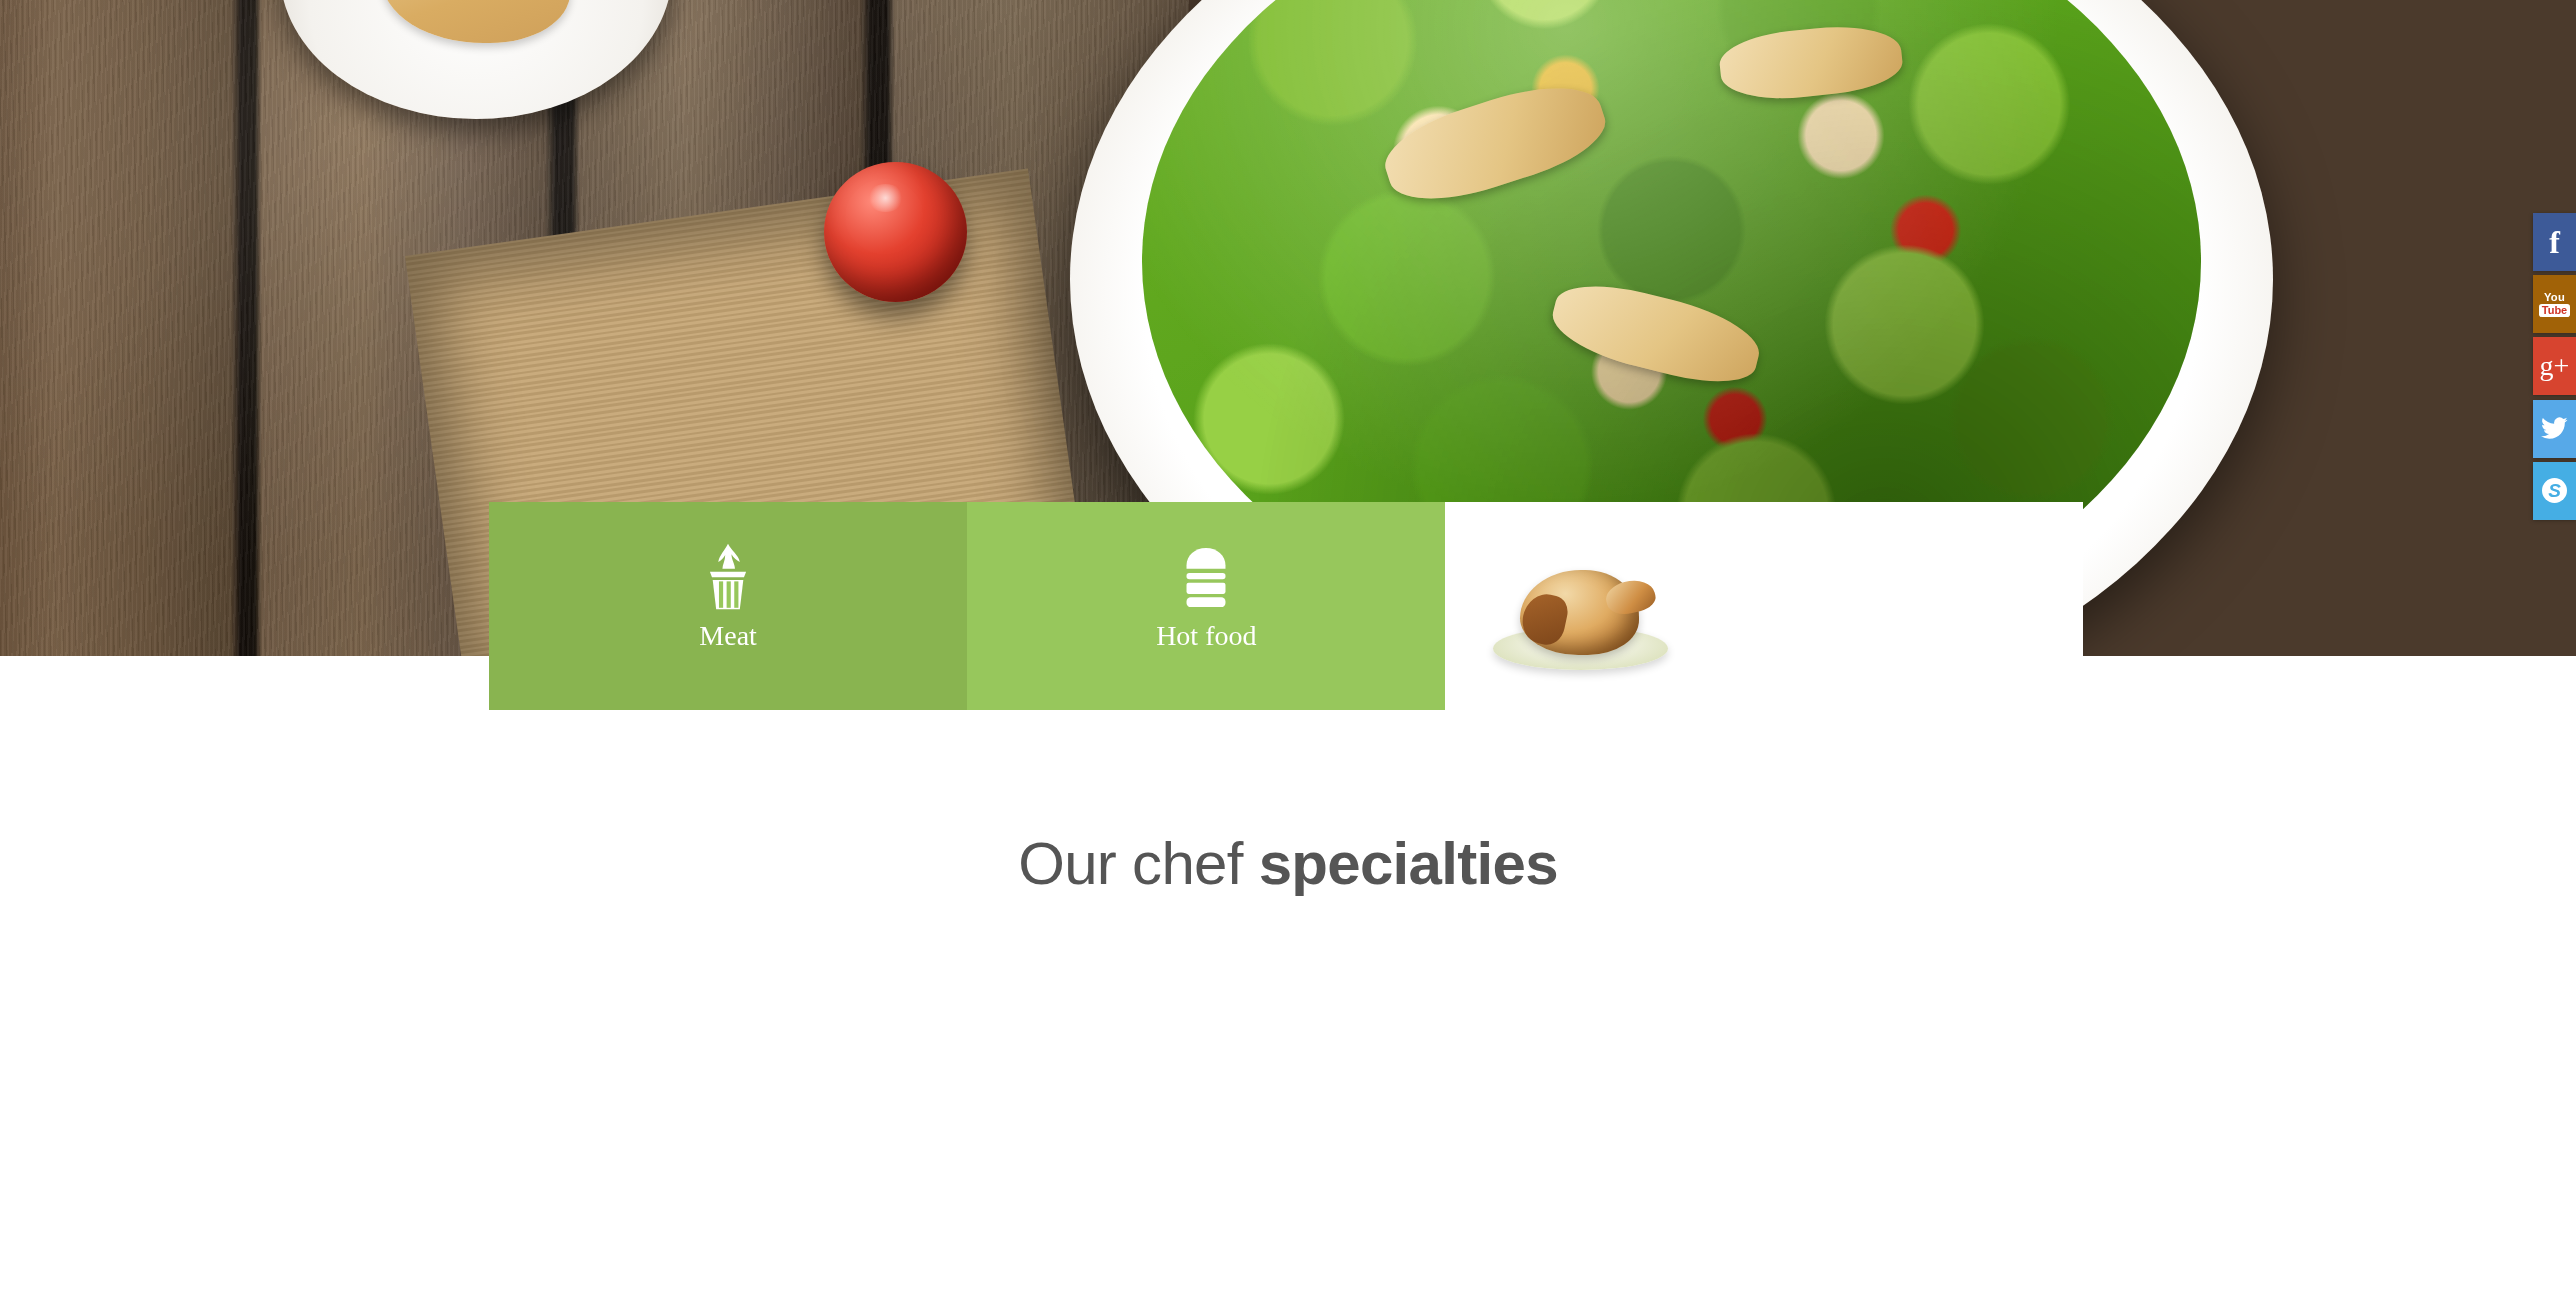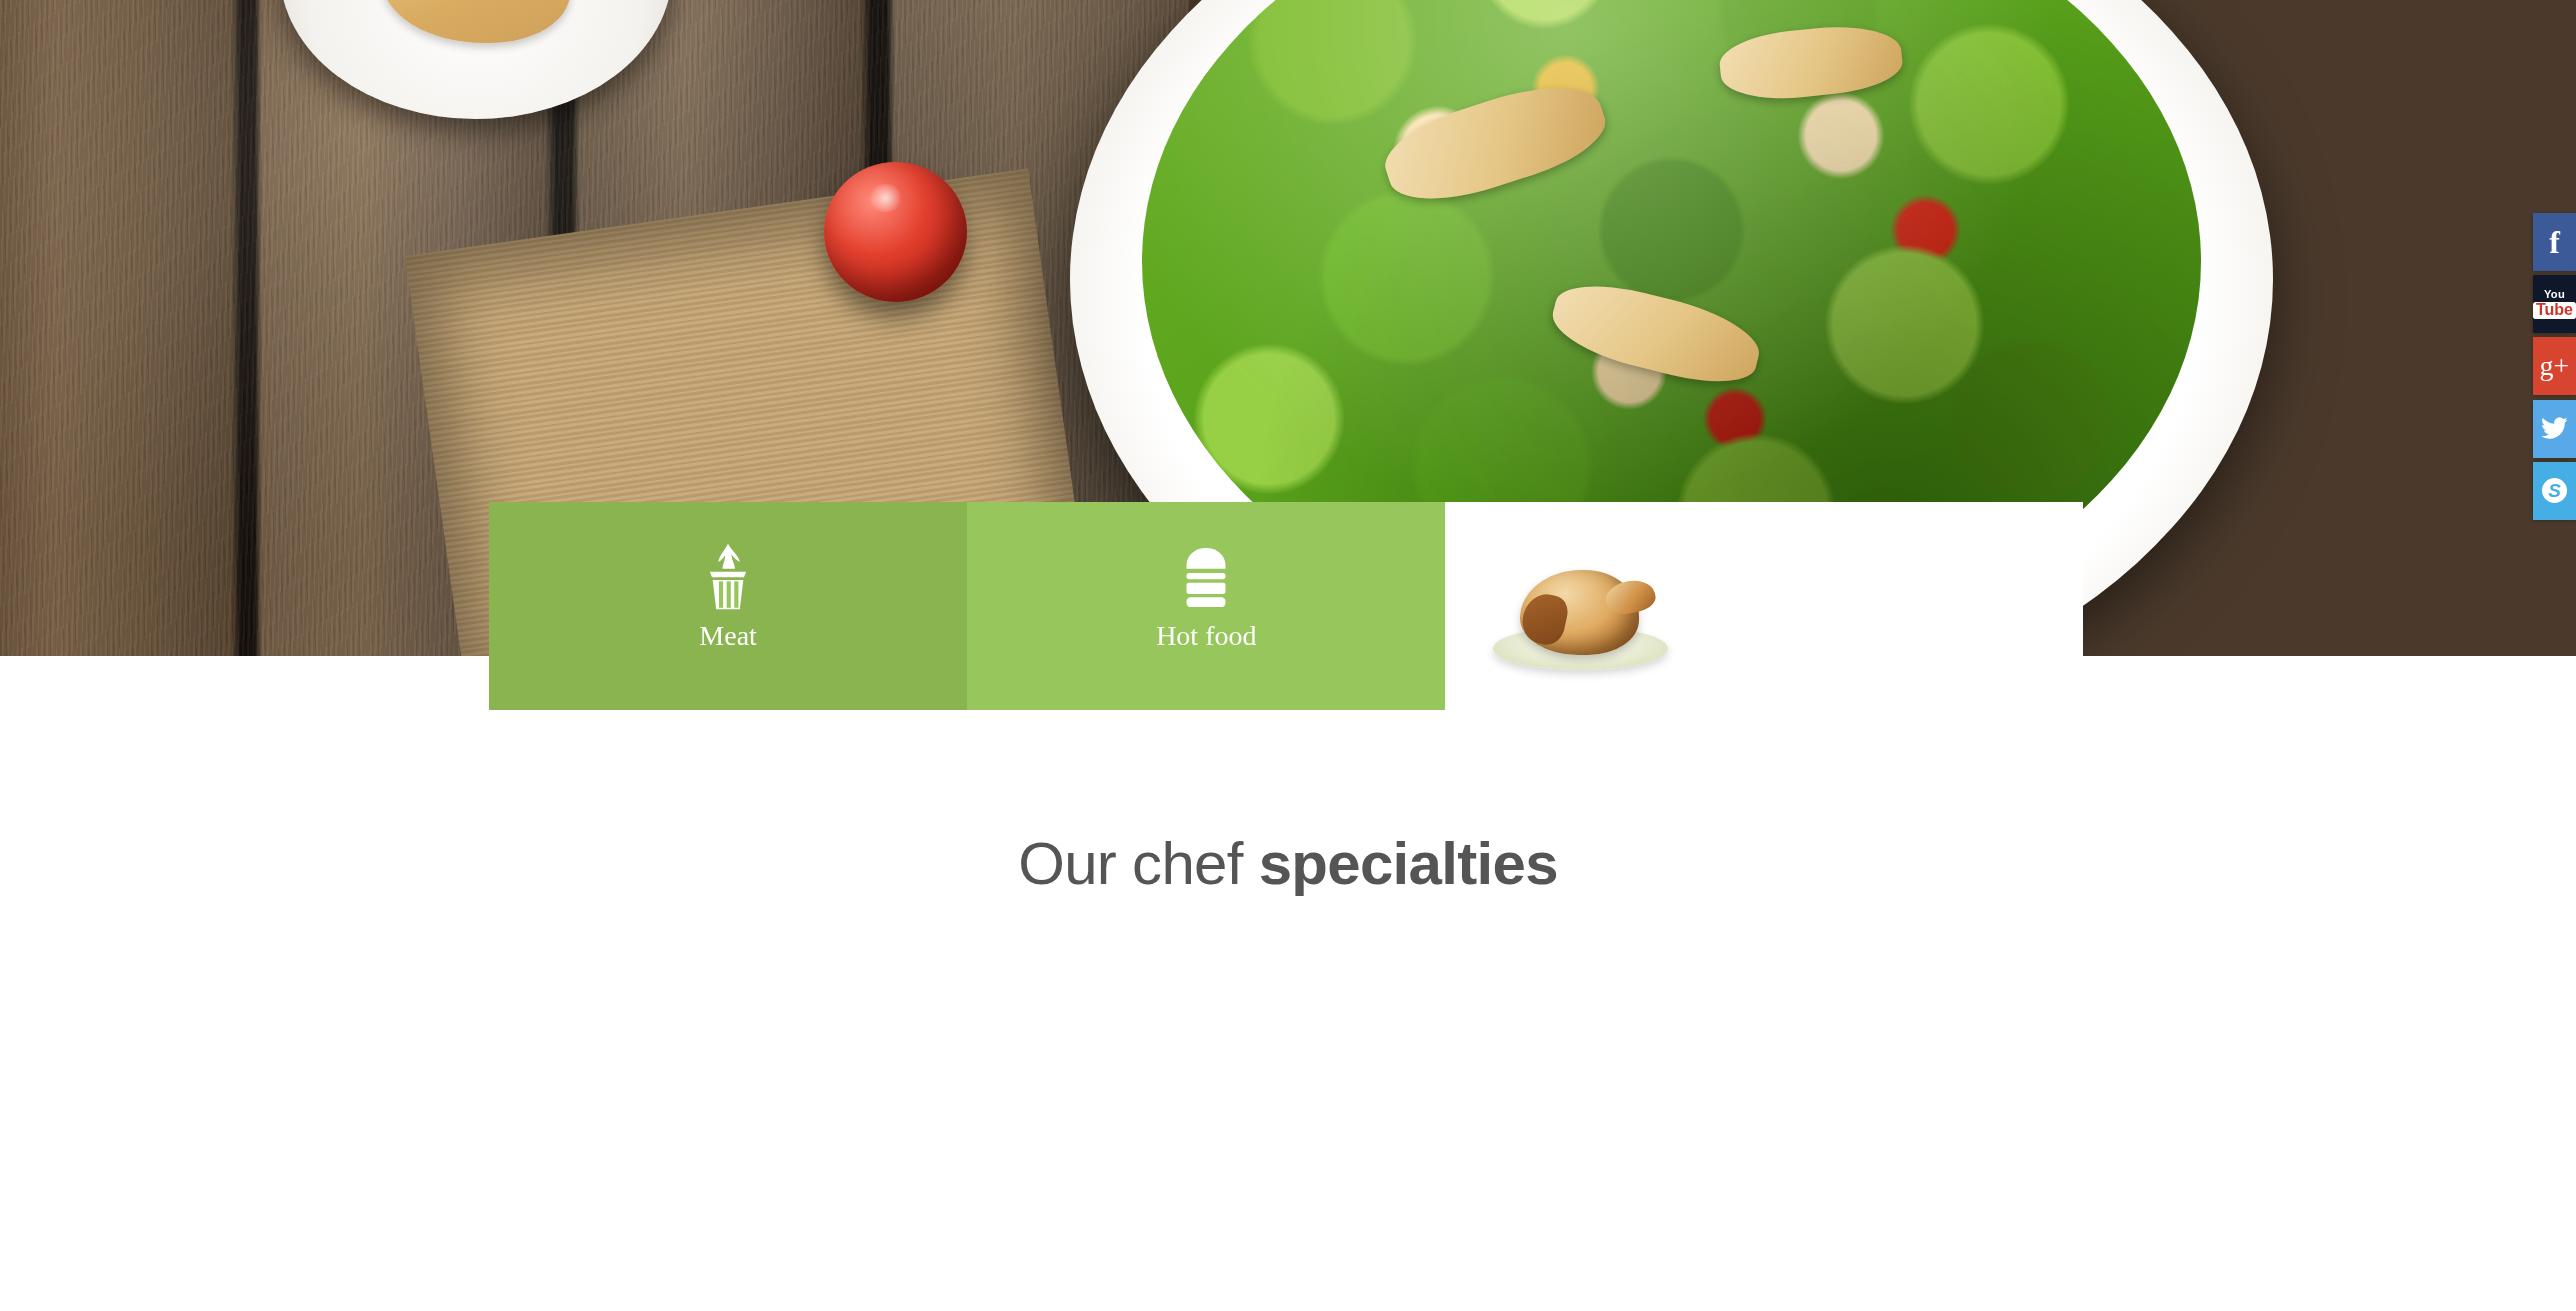--- a/index.html
+++ b/index.html
@@ -129,21 +129,21 @@
   }
   .fb{background:#3d5a98;}
   .fb .glyph{font-size:32px;font-weight:bold;font-family:"Liberation Serif",serif;line-height:1;}
   .yt{background:#cf3427;}
   .gp{background:#d7442f;}
   .gp .glyph{font-size:28px;font-family:"Liberation Serif",serif;}
   .tw{background:#57a9e8;}
   .sk{background:#45aee4;}
   .ytbox{display:flex;flex-direction:column;align-items:center;justify-content:center;line-height:1;}
   .ytbox .yt1{font-family:"Liberation Sans",sans-serif;font-size:11.2px;font-weight:bold;letter-spacing:0.3px;}
-  .ytbox .yt2{font-family:"Liberation Sans",sans-serif;font-size:16px;font-weight:bold;
+  .ytbox .yt2{font-family:"Liberation Sans",sans-serif;font-size:11px;font-weight:bold;
     background:#fff;color:#cf3427;border-radius:2.8px;padding:0.7px 2.8px;margin-top:1.4px;}
   .sk .glyph{font-size:0;}
   .sk-circle{width:25px;height:25px;border-radius:50%;background:#fff;color:#45aee4;
     display:flex;align-items:center;justify-content:center;
     font-family:"Liberation Sans",sans-serif;font-size:19px;font-weight:bold;font-style:italic;}
 
   
   .menubar{
     position:absolute;left:489px;top:502px;width:1594px;height:208px;z-index:30;
     display:flex;
@@ -241,21 +241,21 @@
     <div class="chicken-strip" style="left:26%;top:30%;width:224px;height:84px;transform:rotate(-18deg);"></div>
     <div class="chicken-strip" style="left:40%;top:52%;width:210px;height:73px;transform:rotate(14deg);"></div>
     <div class="chicken-strip" style="left:54%;top:22%;width:182px;height:67px;transform:rotate(-6deg);"></div>
   </div>
 </div>
 
 <nav class="social">
   <a class="fb" href="#" style="background: rgb(61, 90, 152);">
     <span class="glyph">f</span>
   </a>
-  <a class="yt" href="#" style="background: #0f172a; text-align: right;">
+  <a class="yt" href="#" style="background: #a16207; text-align: right;">
     <span class="glyph">
       <span class="ytbox">
         <span class="yt1">You</span>
         <span class="yt2">Tube</span>
       </span>
     </span>
   </a>
   <a class="gp" href="#" style="background: rgb(215, 68, 47);">
     <span class="glyph">g+</span>
   </a>

